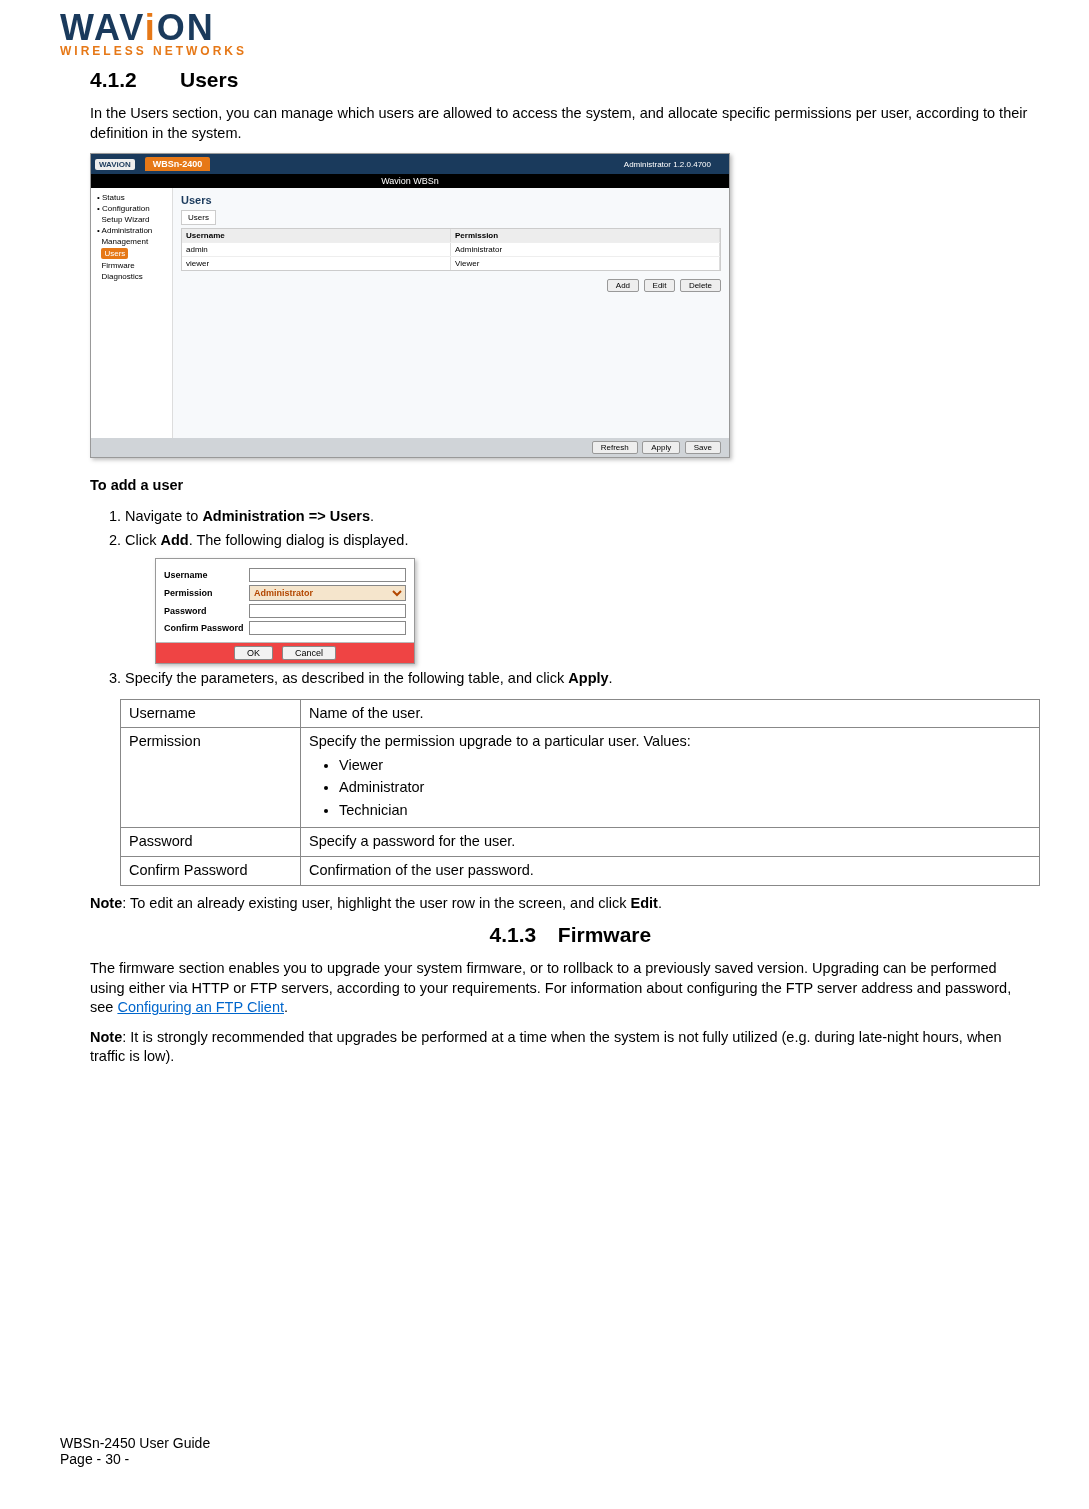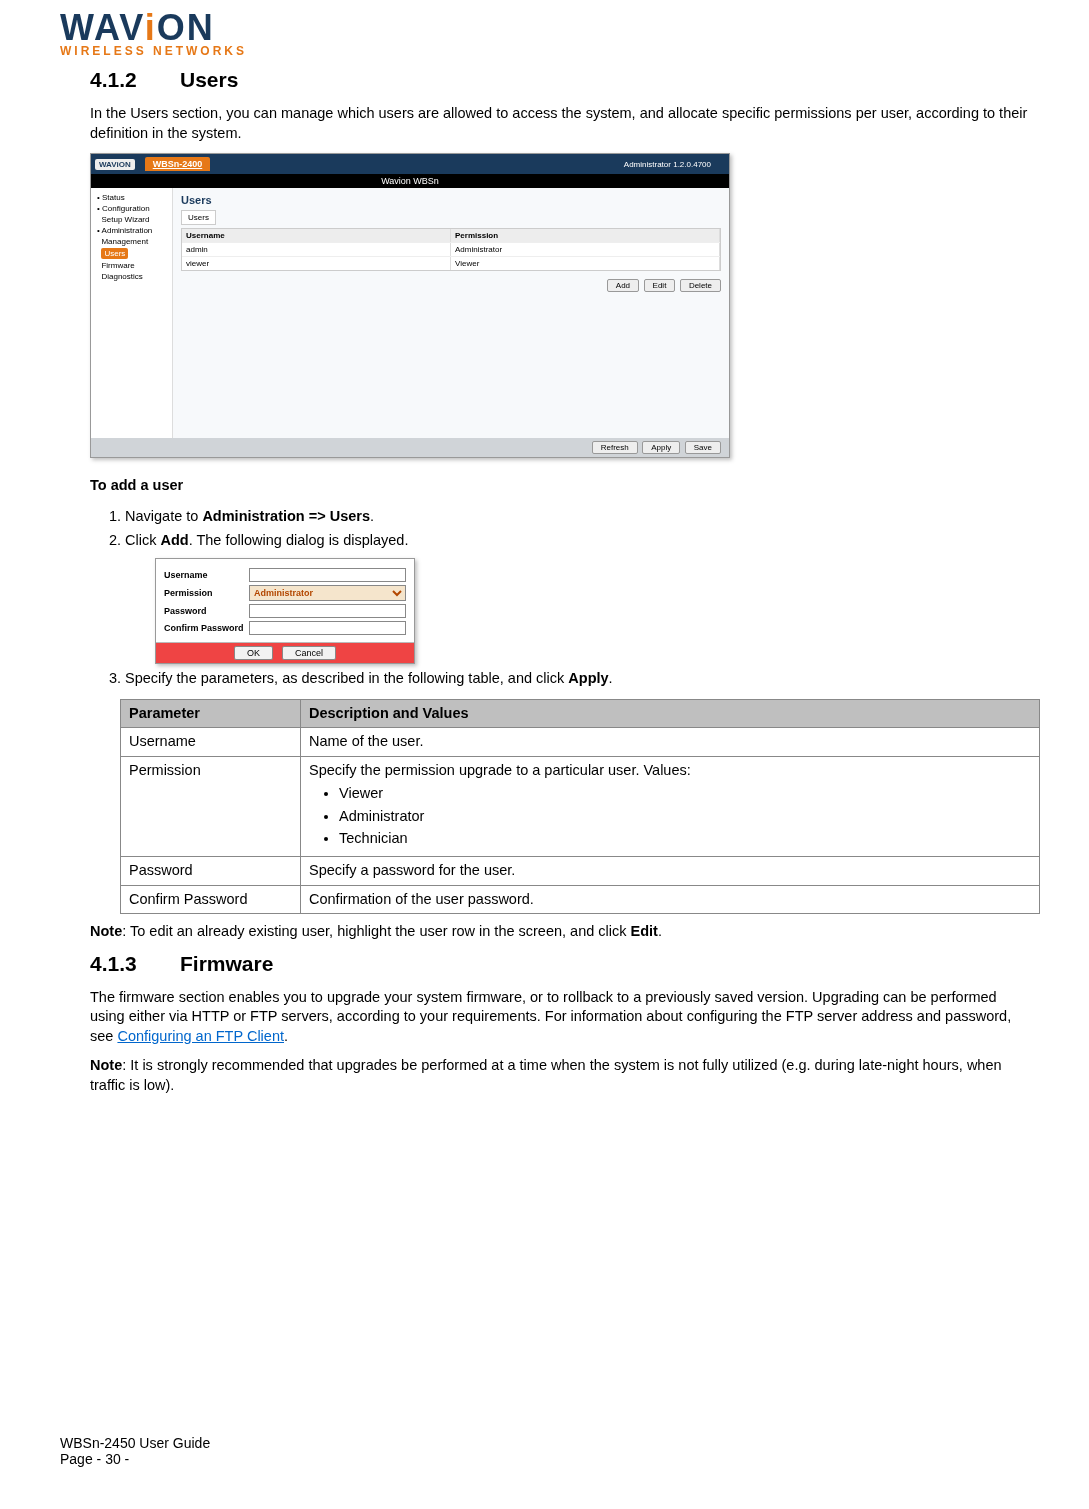--- a/index.html
+++ b/index.html
@@ -30,21 +30,21 @@
   .shot {
     border: 1px solid #999;
     background: #f5f5f5;
     box-shadow: 2px 2px 4px rgba(0,0,0,0.25);
     font-family: Arial, sans-serif;
   }
   
   .shot-users { width: 640px; height: 305px; display: flex; flex-direction: column; font-size: 9px; }
   .su-top { background: #1a3a5c; color: #fff; display: flex; align-items: center; height: 20px; }
   .su-top .su-logo { background: #eee; color: #1a3a5c; padding: 1px 4px; font-weight: bold; font-size: 8px; border-radius: 2px; margin: 0 4px;}
-  .su-top .tab { background: #e67817; color: #fff; padding: 2px 8px; font-weight: bold; border-radius: 2px 2px 0 0; margin-left: 6px; text-decoration: underline;}
+  .su-top .tab { background: #e67817; color: #fff; padding: 2px 8px; font-weight: bold; border-radius: 2px 2px 0 0; margin-left: 6px;}
   .su-top .right { margin-left: auto; padding-right: 18px; font-size: 8px;}
   .su-bar { background: #000; color: #fff; text-align: center; font-size: 9px; padding: 2px 0;}
   .su-main { flex: 1; display: flex; background: #f7f9fb; }
   .su-side { width: 82px; background: #fff; border-right: 1px solid #ddd; padding: 4px 4px; font-size: 8px; }
   .su-side div { padding: 1px 2px; }
   .su-side .sel { background: #e67817; color:#fff; padding:1px 3px; border-radius:2px; display:inline-block;}
   .su-body { flex: 1; padding: 6px 8px; position: relative; }
   .su-body .title { font-weight: bold; color: #1a3a5c; font-size: 11px; margin-bottom: 4px;}
   .su-tab { background: #fff; border: 1px solid #ccc; padding: 2px 6px; font-size: 8px; display: inline-block; margin-bottom: 3px;}
   .su-grid { border: 1px solid #ccc; background: #fff; }
@@ -171,24 +171,20 @@
         </div>
       </div>
     </li>
     <li>
       <span>Specify the parameters, as described in the following table, and click </span><span class="bold">Apply</span><span>.</span>
     </li>
   </ol>
 
   <table class="params">
     <tbody>
-        <tr>
-      <th>Parameter</th>
-      <th>Description and Values</th>
-    </tr>
     <tr>
       <td class="p">Username</td>
       <td>Name of the user.</td>
     </tr>
     <tr>
       <td class="p">Permission</td>
       <td>
         <span>Specify the permission upgrade to a particular user. Values:</span>
         <ul>
           <li>Viewer</li>
@@ -205,21 +201,21 @@
       <td class="p">Confirm Password</td>
       <td>Confirmation of the user password.</td>
     </tr>
   </tbody>
     </table>
 
   <p class="body">
     <span class="bold">Note</span><span>: To edit an already existing user, highlight the user row in the screen, and click </span><span class="bold">Edit</span><span>.</span>
   </p>
 
-  <h2 class="section" style="margin-top:0;">
+  <h2 class="section" style="margin-top:0;text-align:center;">
     <span class="num">4.1.3</span><span>Firmware</span>
   </h2>
   <p class="body">
     <span>The firmware section enables you to upgrade your system firmware, or to rollback to a previously saved version. Upgrading can be performed using either via HTTP or FTP servers, according to your requirements. For information about configuring the FTP server address and password, see </span><a href="#" class="link">Configuring an FTP Client</a><span>.</span>
   </p>
   <p class="body">
     <span class="bold">Note</span><span>: It is strongly recommended that upgrades be performed at a time when the system is not fully utilized (e.g. during late-night hours, when traffic is low).</span>
   </p>
 
 </div>

